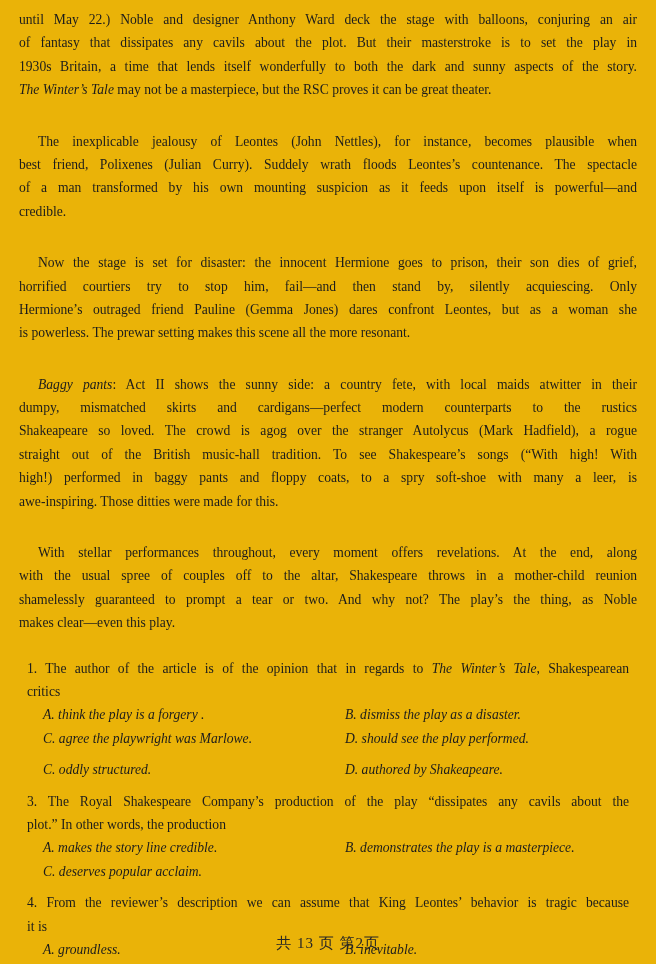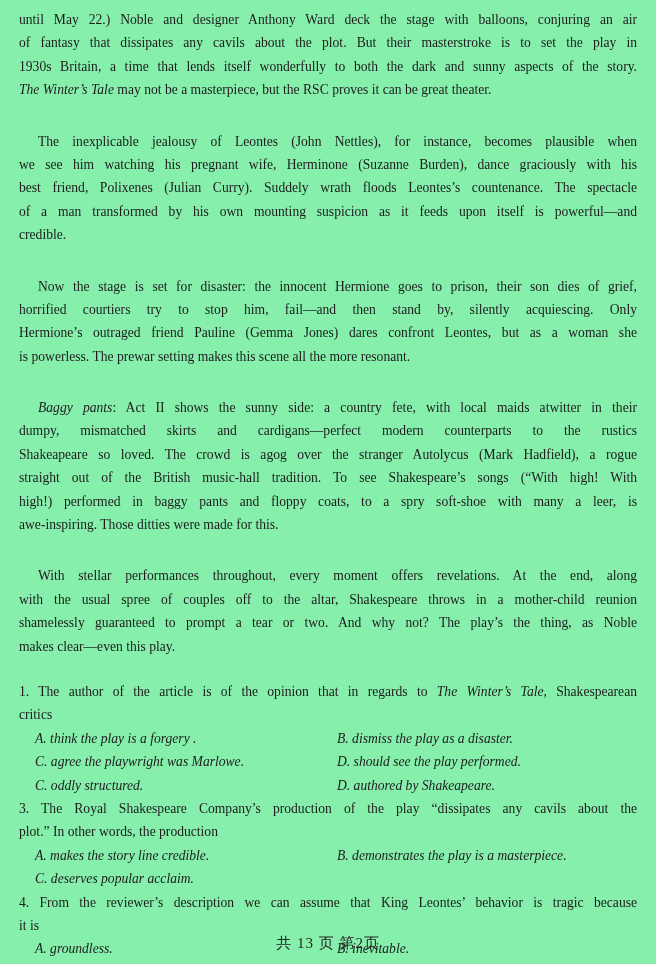--- a/index.html
+++ b/index.html
@@ -1,21 +1,21 @@
 <!DOCTYPE html>
 <html><head>
 <meta charset="utf-8">
 <style>
   html, body { margin: 0; padding: 0; }
   body { background: #e8e8e8; }
   .page {
     position: relative;
     width: 656px;
     height: 964px;
-    background: #86efac;
+    background: #eab308;
     box-sizing: border-box;
     overflow: hidden;
     font-family: "Liberation Serif", "DejaVu Serif", serif;
     font-size: 13.6px;
     color: #1c1c1c;
   }
   .content {
     padding: 8px 19px 0 19px;
     line-height: 23.4px;
   }
@@ -27,21 +27,21 @@
     text-align: left;
   }
   .line.j {
     text-align: justify;
     text-align-last: justify;
     text-justify: inter-word;
   }
   .line.ind { text-indent: 19px; margin-top: 28px; }
   em { }
   .questions { margin-top: 22px; }
-  .question { margin: 0; }
+  .question { margin: 8px; }
   .opt-rows { padding-left: 16px; }
   .opt-row { display: flex; height: 23.4px; font-style: italic; }
   .opt-cell-a { width: 302px; flex: 0 0 302px; }
   .opt-cell-b { flex: 1 1 auto; }
   .footer {
     position: absolute;
     left: 0; right: 0;
     bottom: 11px;
     text-align: center;
     font-size: 15px;
@@ -56,21 +56,20 @@
   <div class="content">
     <div id="article">
         <div class="para">
           <div class="line j"><span>until May 22.) Noble and designer Anthony Ward deck the stage with balloons, conjuring an air</span></div>
           <div class="line j"><span>of fantasy that dissipates any cavils about the plot. But their masterstroke is to set the play in</span></div>
           <div class="line j"><span>1930s Britain, a time that lends itself wonderfully to both the dark and sunny aspects of the story.</span></div>
           <div class="line"><em>The Winter’s Tale</em><span> may not be a masterpiece, but the RSC proves it can be great theater.</span></div>
         </div>
         <div class="para">
           <div class="line j ind"><span>The inexplicable jealousy of Leontes (John Nettles), for instance, becomes plausible when</span></div>
-          <div class="line j"><span>we see him watching his pregnant wife, Herminone (Suzanne Burden), dance graciously with his</span></div>
           <div class="line j"><span>best friend, Polixenes (Julian Curry). Suddely wrath floods Leontes’s countenance. The spectacle</span></div>
           <div class="line j"><span>of a man transformed by his own mounting suspicion as it feeds upon itself is powerful—and</span></div>
           <div class="line"><span>credible.</span></div>
         </div>
         <div class="para">
           <div class="line j ind"><span>Now the stage is set for disaster: the innocent Hermione goes to prison, their son dies of grief,</span></div>
           <div class="line j"><span>horrified courtiers try to stop him, fail—and then stand by, silently acquiescing. Only</span></div>
           <div class="line j"><span>Hermione’s outraged friend Pauline (Gemma Jones) dares confront Leontes, but as a woman she</span></div>
           <div class="line"><span>is powerless. The prewar setting makes this scene all the more resonant.</span></div>
         </div>

